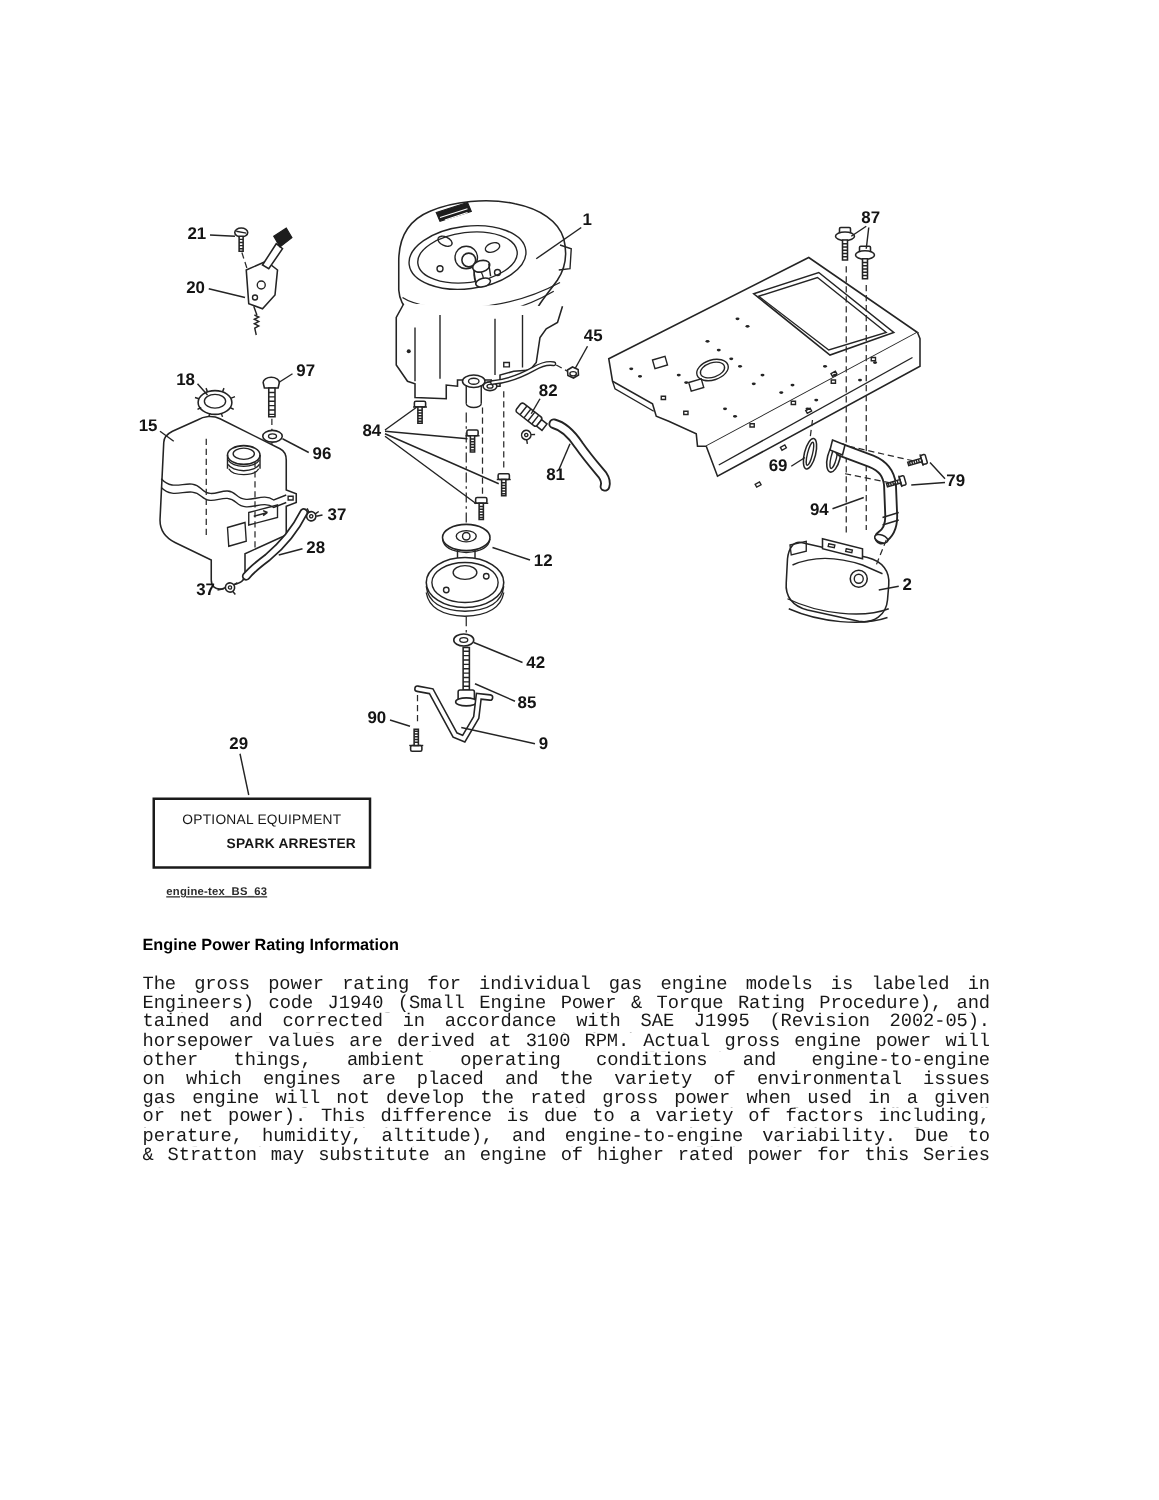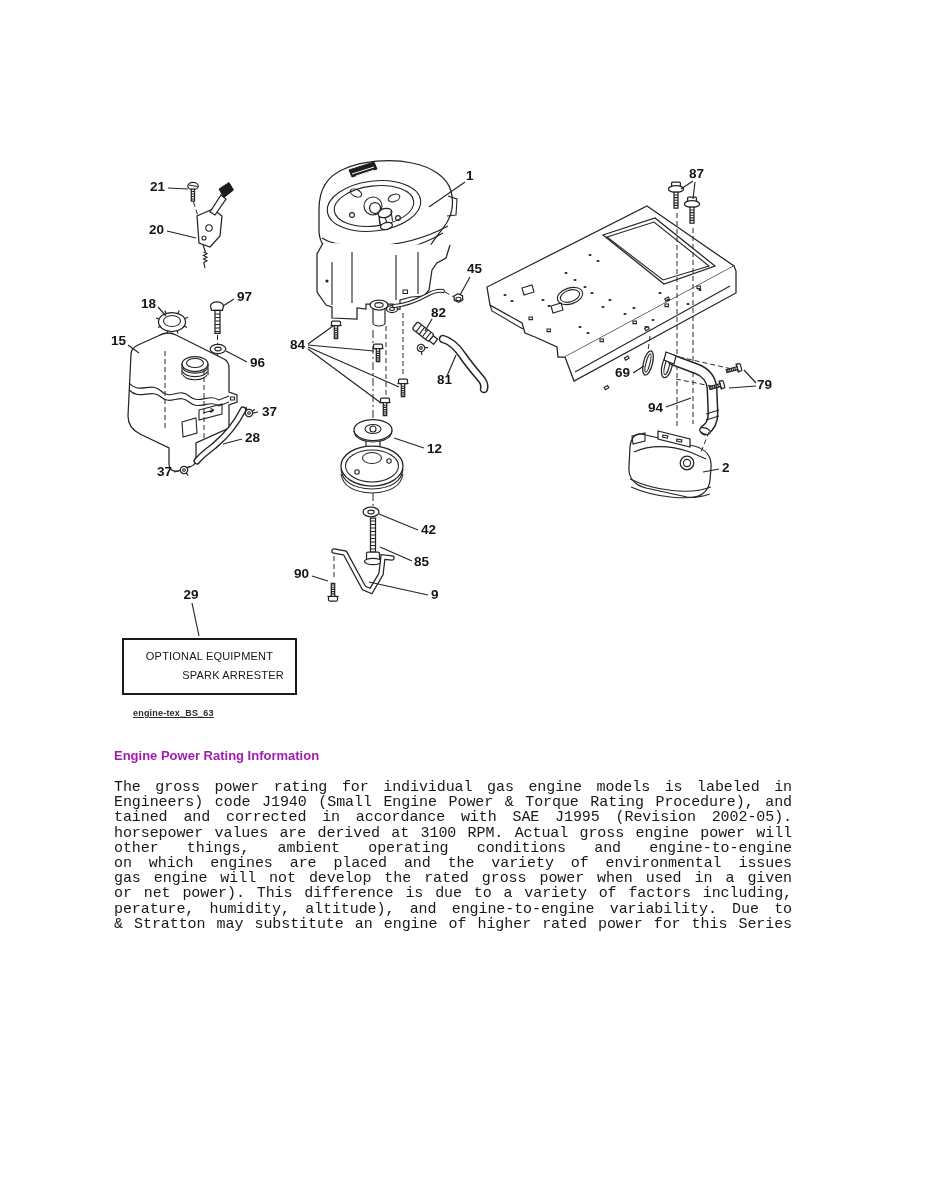--- a/index.html
+++ b/index.html
@@ -13,24 +13,24 @@
   .dash{stroke:#2a2a2a;stroke-width:1;fill:none;stroke-dasharray:5 3;}
   .dashdot{stroke:#2a2a2a;stroke-width:1;fill:none;stroke-dasharray:8 3 2 3;}
   .tube{stroke:#242424;fill:none;stroke-linecap:round;}
   .tubein{stroke:#ffffff;fill:none;stroke-linecap:round;}
   .dot{fill:#242424;}
   .blk{fill:#1d1d1d;stroke:#1d1d1d;}
   .co{font:700 13.5px "Liberation Sans",sans-serif;fill:#141414;}
   .optional-box{position:absolute;left:122px;top:638px;width:175px;height:57px;
         border:2px solid #1a1a1a;box-sizing:border-box;text-align:center;}
   .optional-box .l1{margin-top:10px;font-size:11px;font-weight:400;letter-spacing:.2px;}
-  .optional-box .l2{margin-top:7px;font-size:11px;font-weight:400;letter-spacing:.2px;padding-left:47px;}
+  .optional-box .l2{margin-top:7px;font-size:11px;font-weight:700;letter-spacing:.2px;padding-left:47px;}
   .fig-caption{position:absolute;left:133px;top:708px;font-size:9px;font-weight:600;color:#2b2b2b;letter-spacing:.2px;text-decoration:underline;}
   .info{position:absolute;left:114px;top:748px;width:678px;}
-  .info h2{margin:0 0 17px 0;font-size:13px;font-weight:700;color:#a21caf;}
+  .info h2{margin:0 0 17px 0;font-size:13px;font-weight:700;color:#000000;}
   .para{font-size:15px;line-height:15.2px;letter-spacing:-0.08px;color:#181818;font-family:Liberation Mono, monospace;}
   .jline{text-align:justify;text-align-last:justify;white-space:normal;height:15.2px;overflow:hidden;}
   .jline.last{text-align-last:left;}
 </style>
 </head>
 <body>
 
 <div class="page">
 
   <svg width="927" height="645" viewBox="0 0 927 645">

